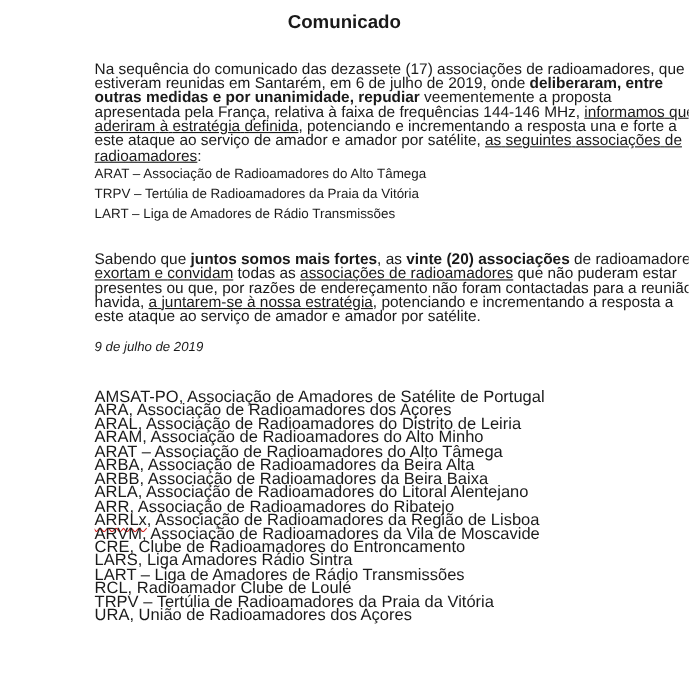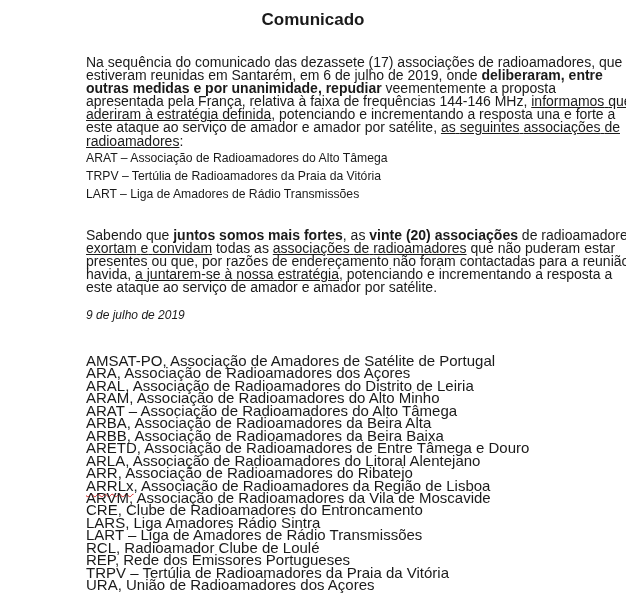--- a/index.html
+++ b/index.html
@@ -119,26 +119,24 @@
   <div class="date">9 de julho de 2019</div>
 
   <ul class="assoc-list">
       <li><span>AMSAT-PO</span><span style="white-space: pre;">, </span><span>Associação de Amadores de Satélite de Portugal</span></li>
       <li><span>ARA</span><span style="white-space: pre;">, </span><span>Associação de Radioamadores dos Açores</span></li>
       <li><span>ARAL</span><span style="white-space: pre;">, </span><span>Associação de Radioamadores do Distrito de Leiria</span></li>
       <li><span>ARAM</span><span style="white-space: pre;">, </span><span>Associação de Radioamadores do Alto Minho</span></li>
       <li><span>ARAT</span><span style="white-space: pre;"> – </span><span>Associação de Radioamadores do Alto Tâmega</span></li>
       <li><span>ARBA</span><span style="white-space: pre;">, </span><span>Associação de Radioamadores da Beira Alta</span></li>
       <li><span>ARBB</span><span style="white-space: pre;">, </span><span>Associação de Radioamadores da Beira Baixa</span></li>
-      <li><span>ARETD</span><span style="white-space: pre;">, </span><span>Associação de Radioamadores de Entre Tâmega e Douro</span></li>
       <li><span>ARLA</span><span style="white-space: pre;">, </span><span>Associação de Radioamadores do Litoral Alentejano</span></li>
       <li><span>ARR</span><span style="white-space: pre;">, </span><span>Associação de Radioamadores do Ribatejo</span></li>
       <li><span class="spell">ARRLx</span><span style="white-space: pre;">, </span><span>Associação de Radioamadores da Região de Lisboa</span></li>
       <li><span>ARVM</span><span style="white-space: pre;">, </span><span>Associação de Radioamadores da Vila de Moscavide</span></li>
       <li><span>CRE</span><span style="white-space: pre;">, </span><span>Clube de Radioamadores do Entroncamento</span></li>
       <li><span>LARS</span><span style="white-space: pre;">, </span><span>Liga Amadores Rádio Sintra</span></li>
       <li><span>LART</span><span style="white-space: pre;"> – </span><span>Liga de Amadores de Rádio Transmissões</span></li>
       <li><span>RCL</span><span style="white-space: pre;">, </span><span>Radioamador Clube de Loulé</span></li>
-      <li><span>REP</span><span style="white-space: pre;">, </span><span>Rede dos Emissores Portugueses</span></li>
       <li><span>TRPV</span><span style="white-space: pre;"> – </span><span>Tertúlia de Radioamadores da Praia da Vitória</span></li>
       <li><span>URA</span><span style="white-space: pre;">, </span><span>União de Radioamadores dos Açores</span></li>
     </ul>
 </div>
 
 </body></html>

